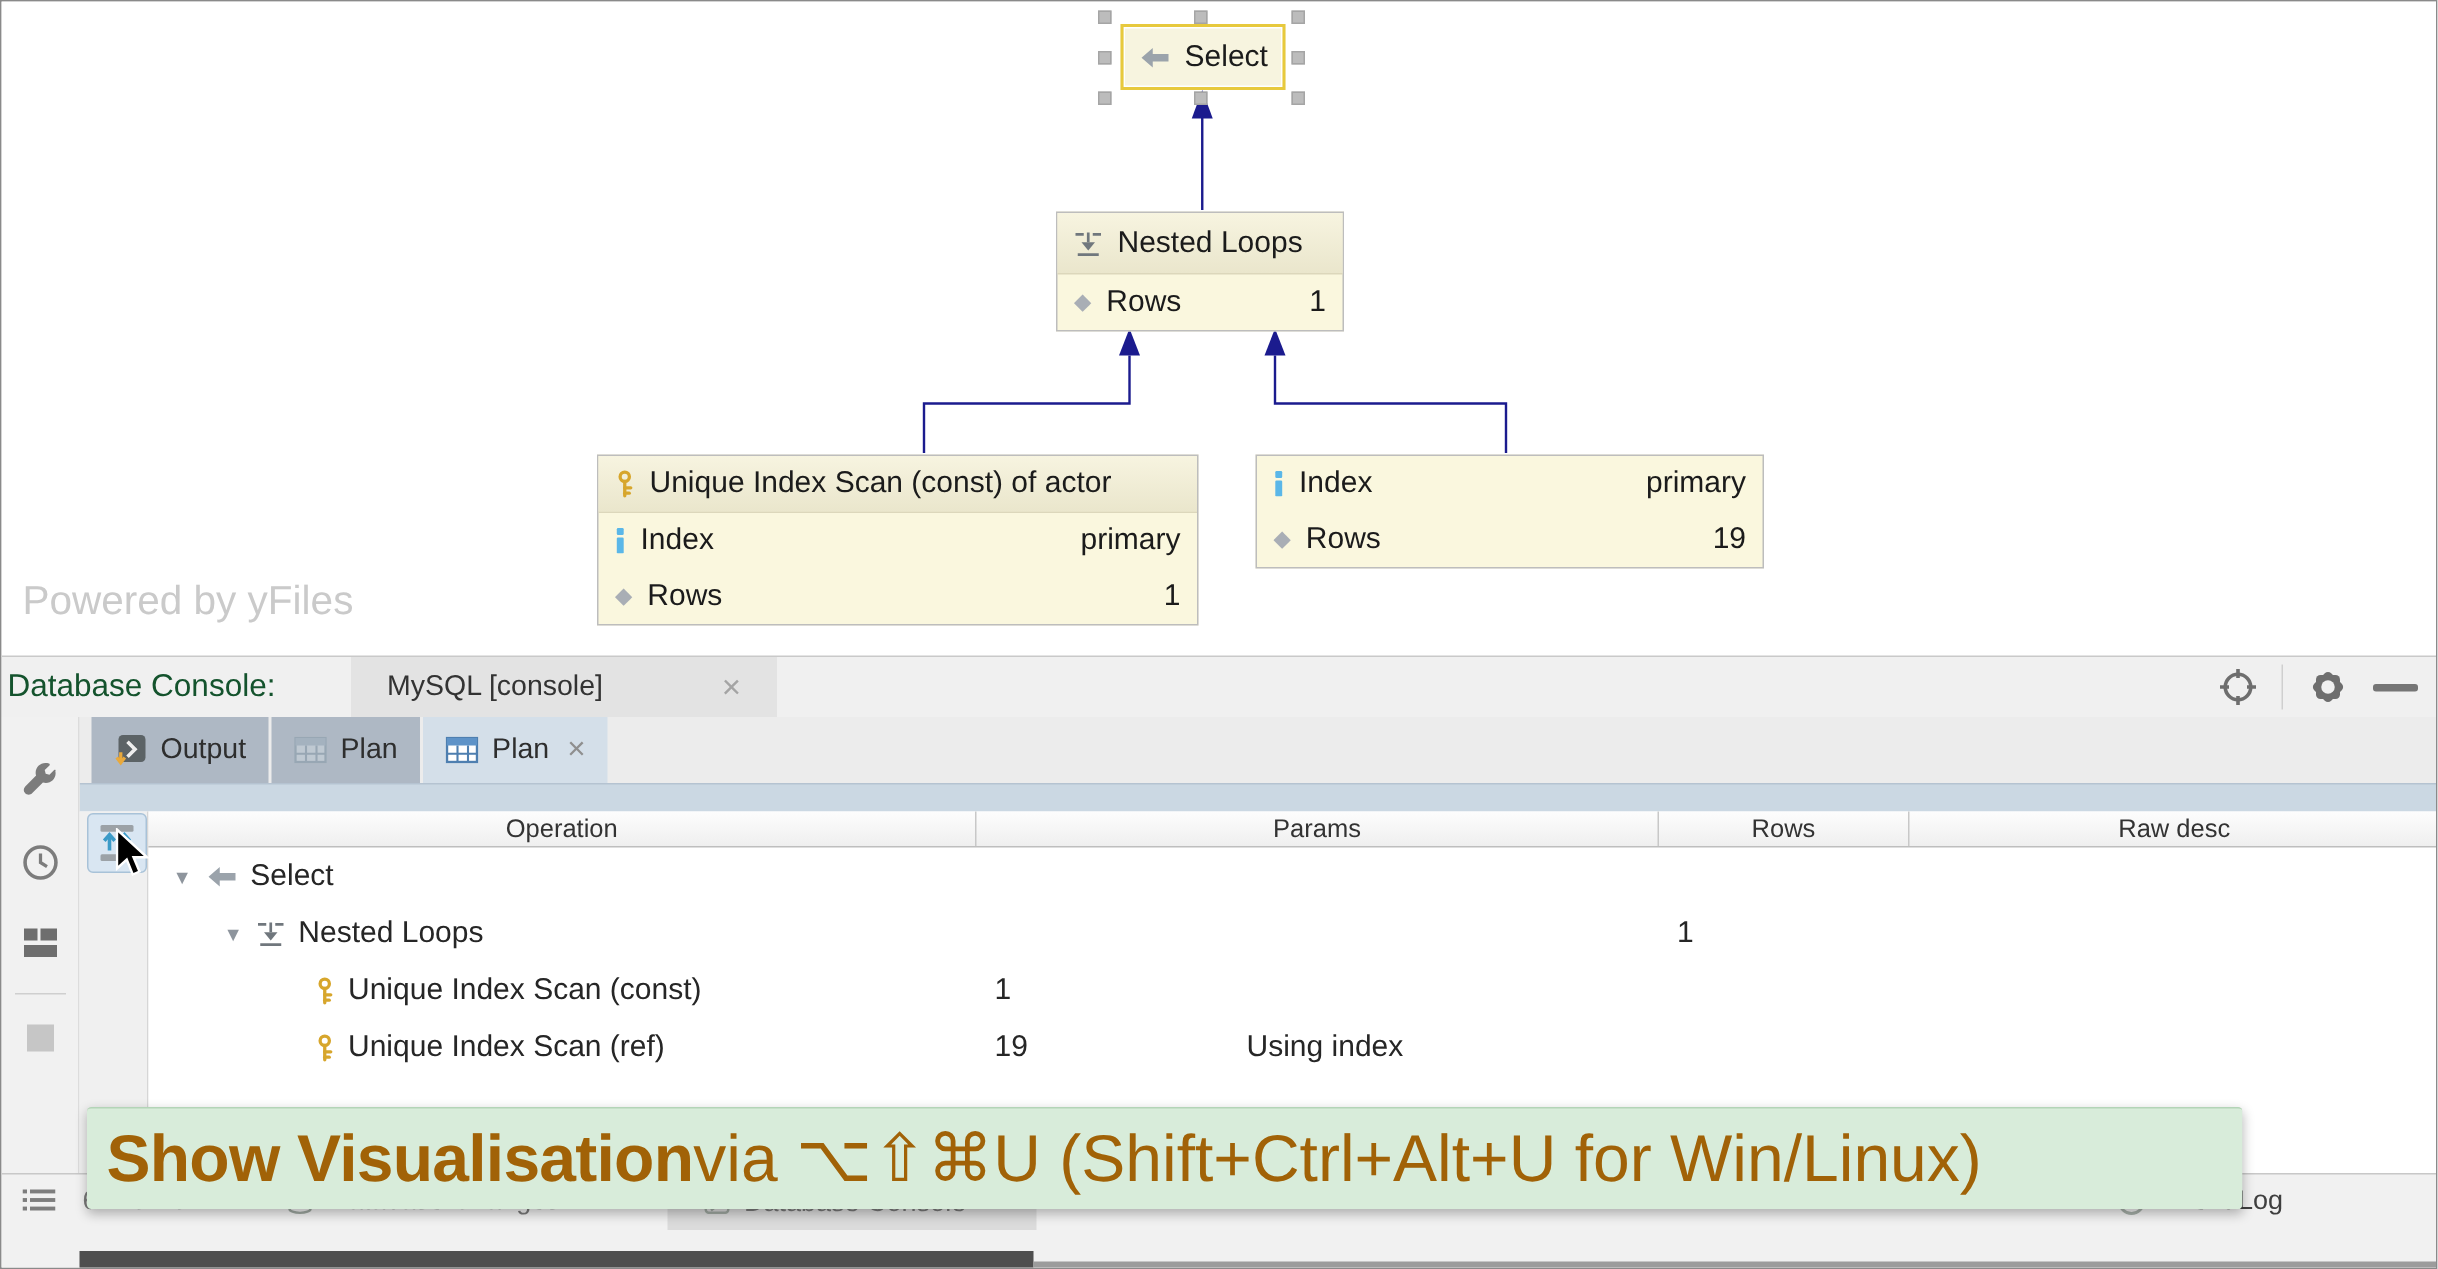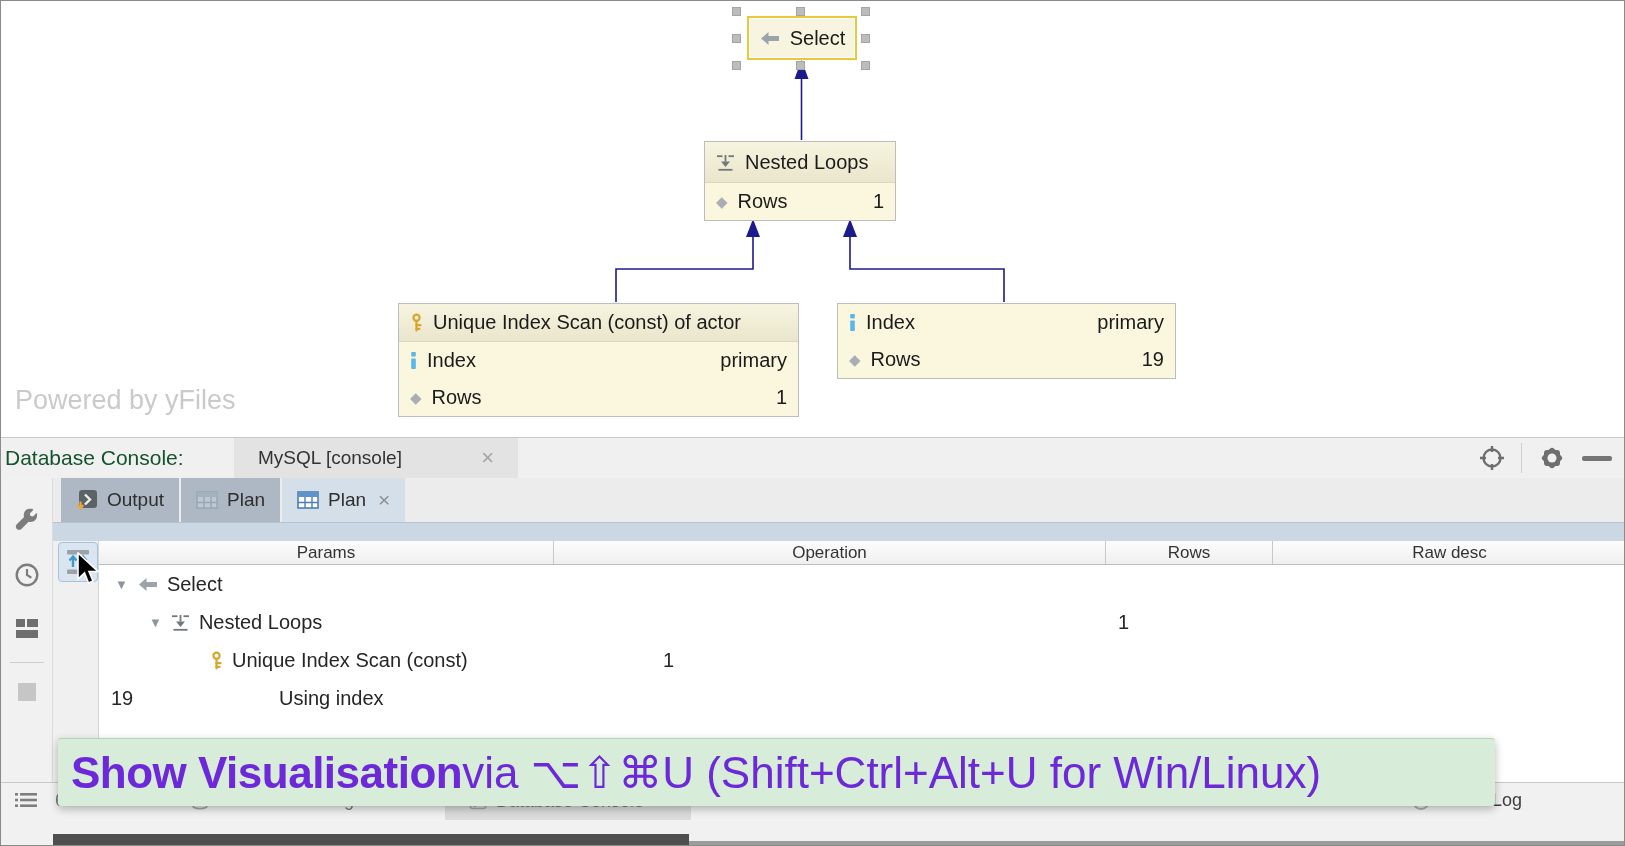--- a/index.html
+++ b/index.html
@@ -90,21 +90,21 @@
                 display:flex;align-items:center;gap:9px;padding-left:24px;box-sizing:border-box;}
   #event-log{position:absolute;left:1440px;top:0;line-height:35px;color:#3F3F3F;}
   #strip-dark{position:absolute;left:52px;top:833px;width:636px;height:13px;background:#4F4F4F;}
   #strip-gray{position:absolute;left:688px;top:840px;width:937px;height:6px;background:#9C9C9C;}
 
   
   #overlay{position:absolute;left:57px;top:737px;width:1437px;height:68px;z-index:30;
            background:var(--overlay_green,rgba(214,236,216,0.9));border-radius:3px;
            border-top:1px solid rgba(160,200,165,.65);box-shadow:0 3px 8px rgba(0,0,0,.28);
            display:flex;align-items:center;padding-left:13px;box-sizing:border-box;
-           white-space:nowrap;overflow:hidden;font-size:44px;color:#6d28d9;}
+           white-space:nowrap;overflow:hidden;font-size:44px;color:#a16207;}
   #overlay .b{font-weight:800;letter-spacing:-0.5px;}
 </style>
 </head>
 <body>
 
 <div class="app">
 
   <div id="canvas">
     <svg id="edges" width="1625" height="437">
       <path class="edge" d="M800.5 139 V77"></path>
@@ -284,22 +284,22 @@
           </g>
         </svg>
     </div>
   </div>
   <svg id="mouse-cursor" width="26" height="34" viewBox="0 0 26 34">
     <polygon points="1,1 1,27 7.5,21 11.5,31 16,29 12,19.5 21,19.5" fill="#000" stroke="#FFF" stroke-width="1.6"></polygon>
     </svg>
 
   <div id="table-bg"></div>
   <div id="thead">
+    <div class="hc w-op">Operation</div>
     <div class="hc w-params">Params</div>
-    <div class="hc w-op">Operation</div>
     <div class="hc w-rows">Rows</div>
     <div class="hc w-raw">Raw desc</div>
   </div>
 
   <div class="trow" style="top:564px">
     <div class="c-op ind1">
       <span class="tri">▼</span>
       <svg width="21" height="15" viewBox="0 0 21 15">
         <path d="M9.5 1 L2 7.5 L9.5 14 V10 H20 V5 H9.5 Z" fill="#9BA3AB"></path>
         </svg>
@@ -339,20 +339,31 @@
             <path d="M6.5 15.8 H9.5"></path>
           </g>
         </svg>
       <span>Unique Index Scan (const)</span>
     </div>
     <div class="c-rows">1</div>
     <div class="c-raw"></div>
   </div>
 
   <div class="trow" style="top:678px">
+    <div class="c-op ind3">
+      <svg width="13" height="19" viewBox="0 0 13 19">
+        <g stroke="#D7A62C" stroke-width="2.2" fill="none" stroke-linecap="round">
+          <circle cx="6.5" cy="4.8" r="3.1"></circle>
+            <path d="M6.5 7.9 V17.5"></path>
+            <path d="M6.5 12.2 H10.5"></path>
+            <path d="M6.5 15.8 H9.5"></path>
+          </g>
+        </svg>
+      <span>Unique Index Scan (ref)</span>
+    </div>
     <div class="c-rows">19</div>
     <div class="c-raw">Using index</div>
   </div>
 
   <div id="statusbar">
     <svg class="sb-abs" style="left:14px;top:9px" width="22" height="16" viewBox="0 0 22 16">
       <g fill="#7E7E7E">
           <rect x="0" y="1" width="3" height="2.6"></rect>
           <rect x="5" y="1" width="17" height="2.6"></rect>
       <rect x="0" y="6.7" width="3" height="2.6"></rect>

